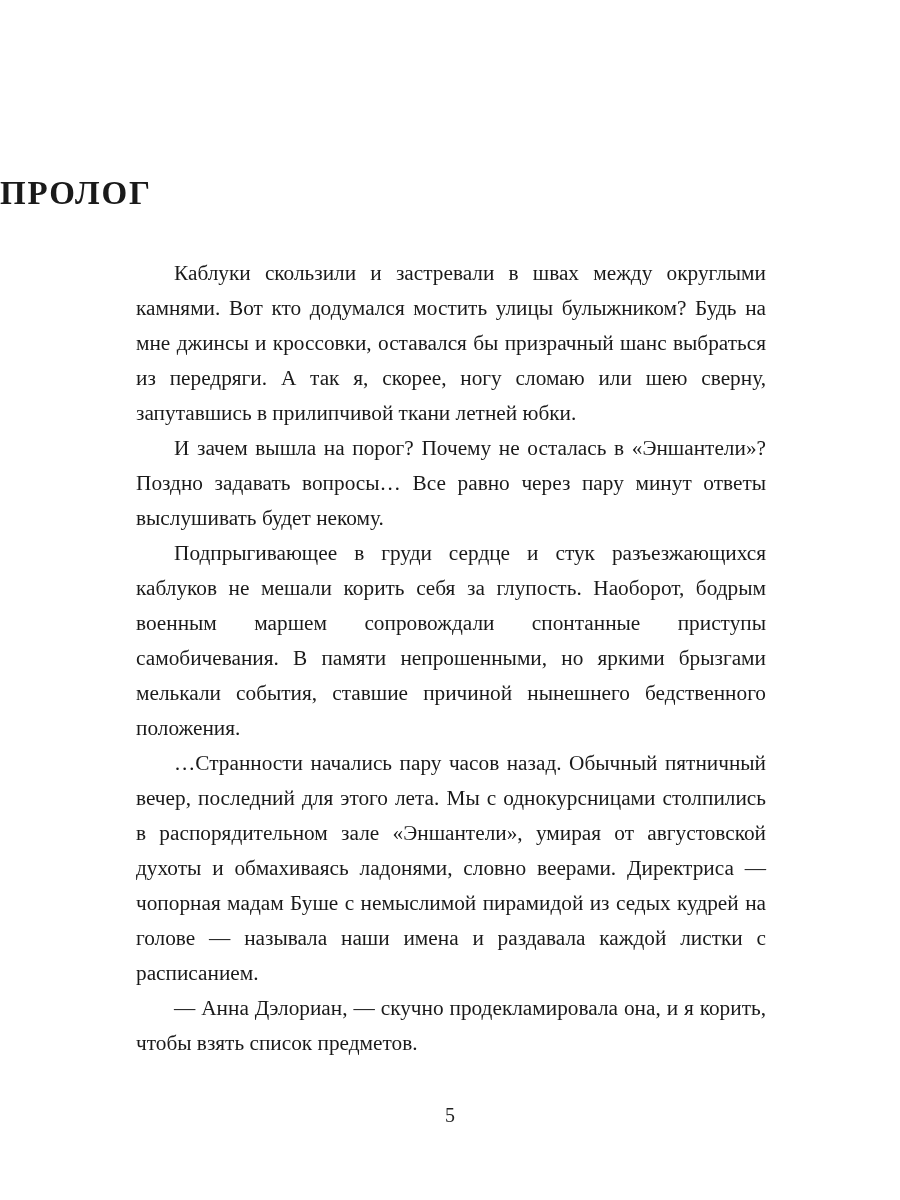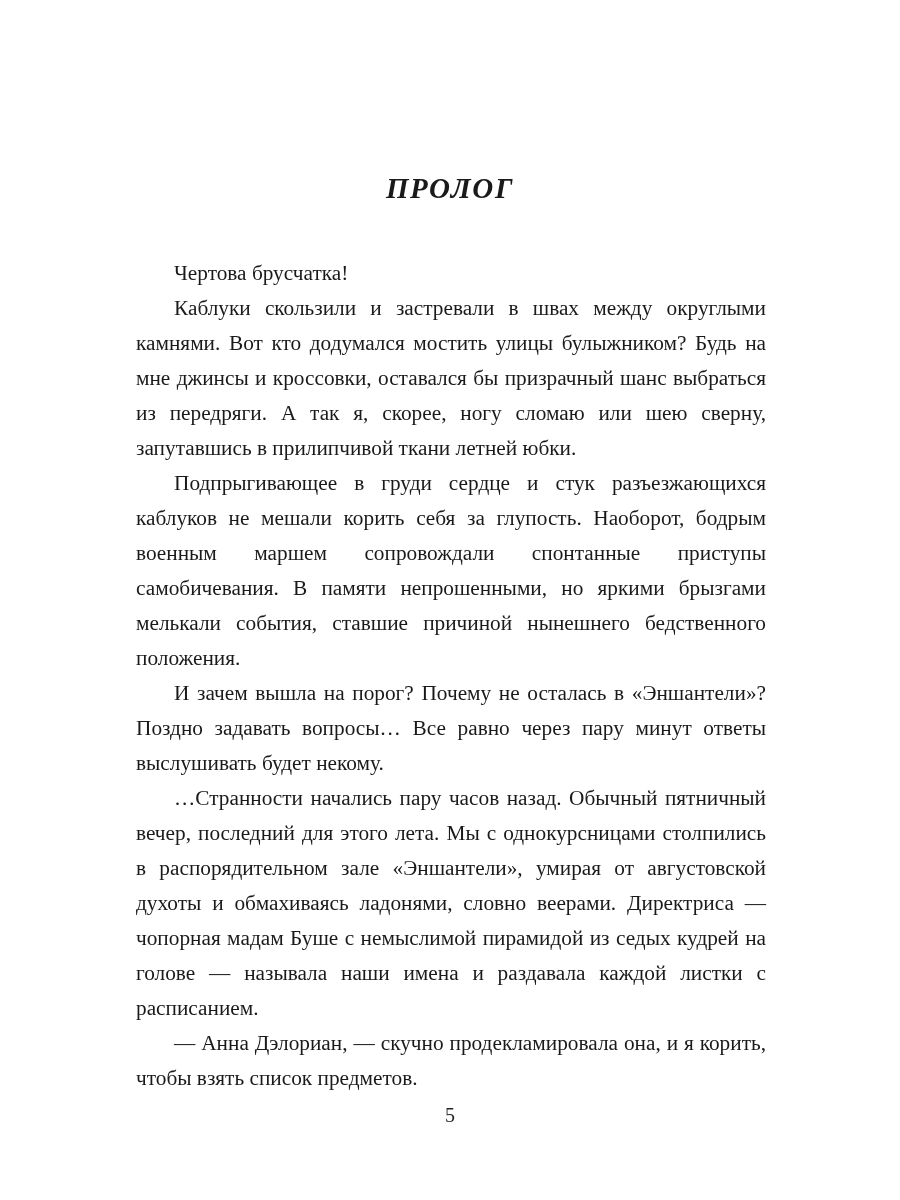--- a/index.html
+++ b/index.html
@@ -22,28 +22,26 @@
     height: 1200px;
     background: #ffffff;
     box-sizing: border-box;
   }
 
   .page-title {
     position: absolute;
     top: 155px;
     left: 0;
     width: 900px;
-    text-align: center;
     font-family: "Liberation Serif", "DejaVu Serif", serif;
     font-weight: bold;
-    font-size: 29px;
+    font-size: 33px;
     letter-spacing: 0.055em;
     color: #1a1a1a;
     line-height: 1;
-    font-style: italic;
   }
 
   .body-text {
     position: absolute;
     top: 256px;
     left: 136px;
     width: 630px;
     font-size: 21.3px;
     line-height: 35px;
     text-align: justify;
@@ -74,23 +72,22 @@
   }
 </style>
 </head>
 <body>
 
 <div class="page">
 
   <h1 class="page-title">ПРОЛОГ</h1>
 
   <div class="body-text">
-    <p>Чертова брусчатка!</p>
     <p>Каблуки скользили и застревали в швах между округлыми камнями. Вот кто додумался мостить улицы булыжником? Будь на мне джинсы и кроссовки, оставался бы призрачный шанс выбраться из передряги. А так я, скорее, ногу сломаю или шею сверну, запутавшись в прилипчивой ткани летней юбки.</p>
+    <p>И зачем вышла на порог? Почему не осталась в «Эншантели»? Поздно задавать вопросы… Все равно через пару минут ответы выслушивать будет некому.</p>
     <p>Подпрыгивающее в груди сердце и стук разъезжающихся каблуков не мешали корить себя за глупость. Наоборот, бодрым военным маршем сопровождали спонтанные приступы самобичевания. В памяти непрошенными, но яркими брызгами мелькали события, ставшие причиной нынешнего бедственного положения.</p>
-    <p>И зачем вышла на порог? Почему не осталась в «Эншантели»? Поздно задавать вопросы… Все равно через пару минут ответы выслушивать будет некому.</p>
     <p>…Странности начались пару часов назад. Обычный пятничный вечер, последний для этого лета. Мы с однокурсницами столпились в распорядительном зале «Эншантели», умирая от августовской духоты и обмахиваясь ладонями, словно веерами. Директриса — чопорная мадам Буше с немыслимой пирамидой из седых кудрей на голове — называла наши имена и раздавала каждой листки с расписанием.</p>
     <p>— Анна Дэлориан, — скучно продекламировала она, и я корить, чтобы взять список предметов.</p>
   </div>
 
   <div class="page-number">5</div>
 
 </div>
 
 </body></html>

